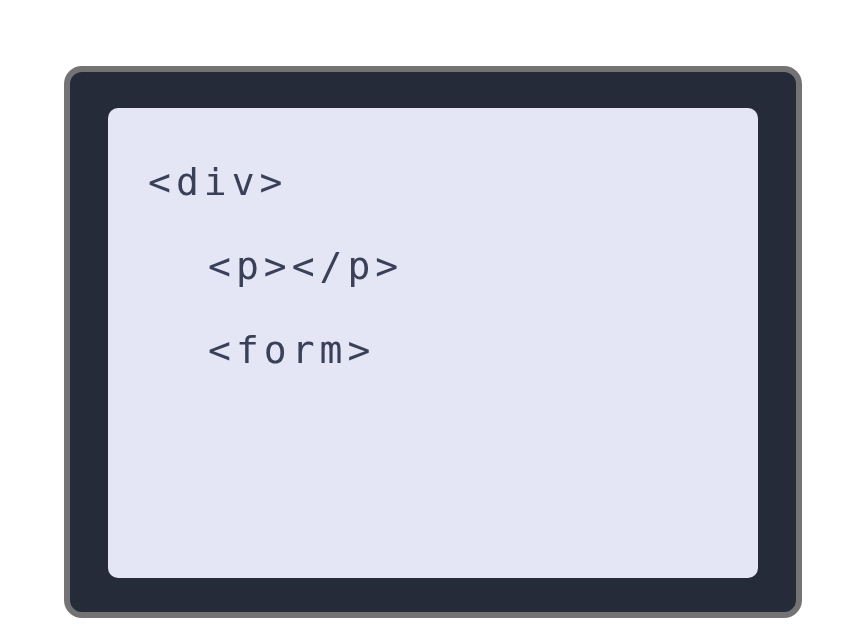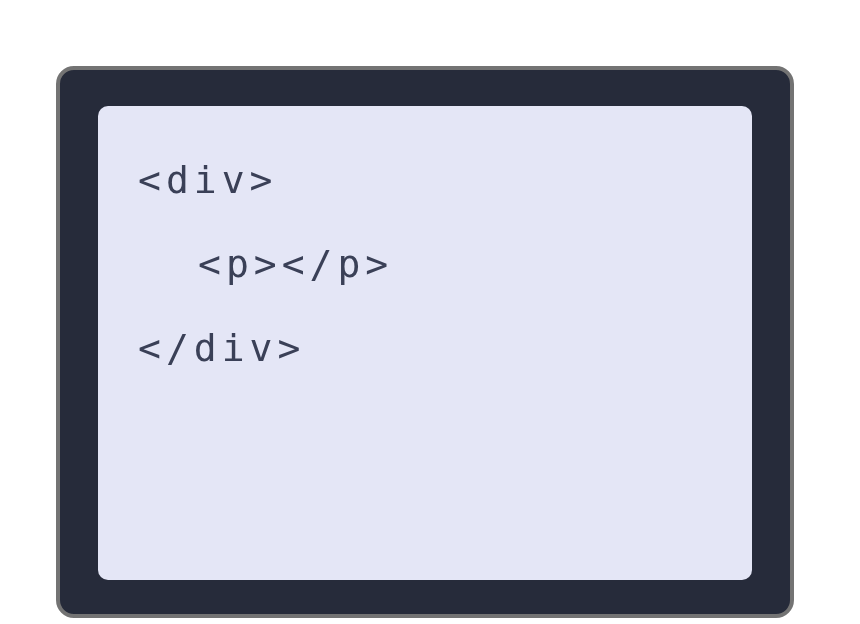--- a/index.html
+++ b/index.html
@@ -11,26 +11,26 @@
     font-family: "DejaVu Sans Mono", monospace;
     overflow: hidden;
   }
   .stage {
     position: relative;
     width: 860px;
     height: 624px;
   }
   .editor-frame {
     position: absolute;
-    left: 56px;
+    left: 64px;
     top: 66px;
     width: 738px;
     height: 552px;
     background: #262b3a;
-    border: 4px solid #737373;
+    border: 6px solid #737373;
     border-radius: 18px;
     box-sizing: border-box;
   }
   .code-panel {
     position: absolute;
     left: 38px;
     top: 36px;
     right: 38px;
     bottom: 34px;
     background: #e4e6f6;
@@ -53,16 +53,16 @@
   }
 </style>
 </head>
 <body>
 
 <div class="stage">
   <div class="editor-frame">
     <div class="code-panel">
       <div class="code-line indent-0">&lt;div&gt;</div>
       <div class="code-line indent-1">&lt;p&gt;&lt;/p&gt;</div>
-      <div class="code-line indent-0">&lt;/div&gt;</div>
+      <div class="code-line indent-1">&lt;form&gt;</div>
     </div>
   </div>
 </div>
 
 </body></html>

